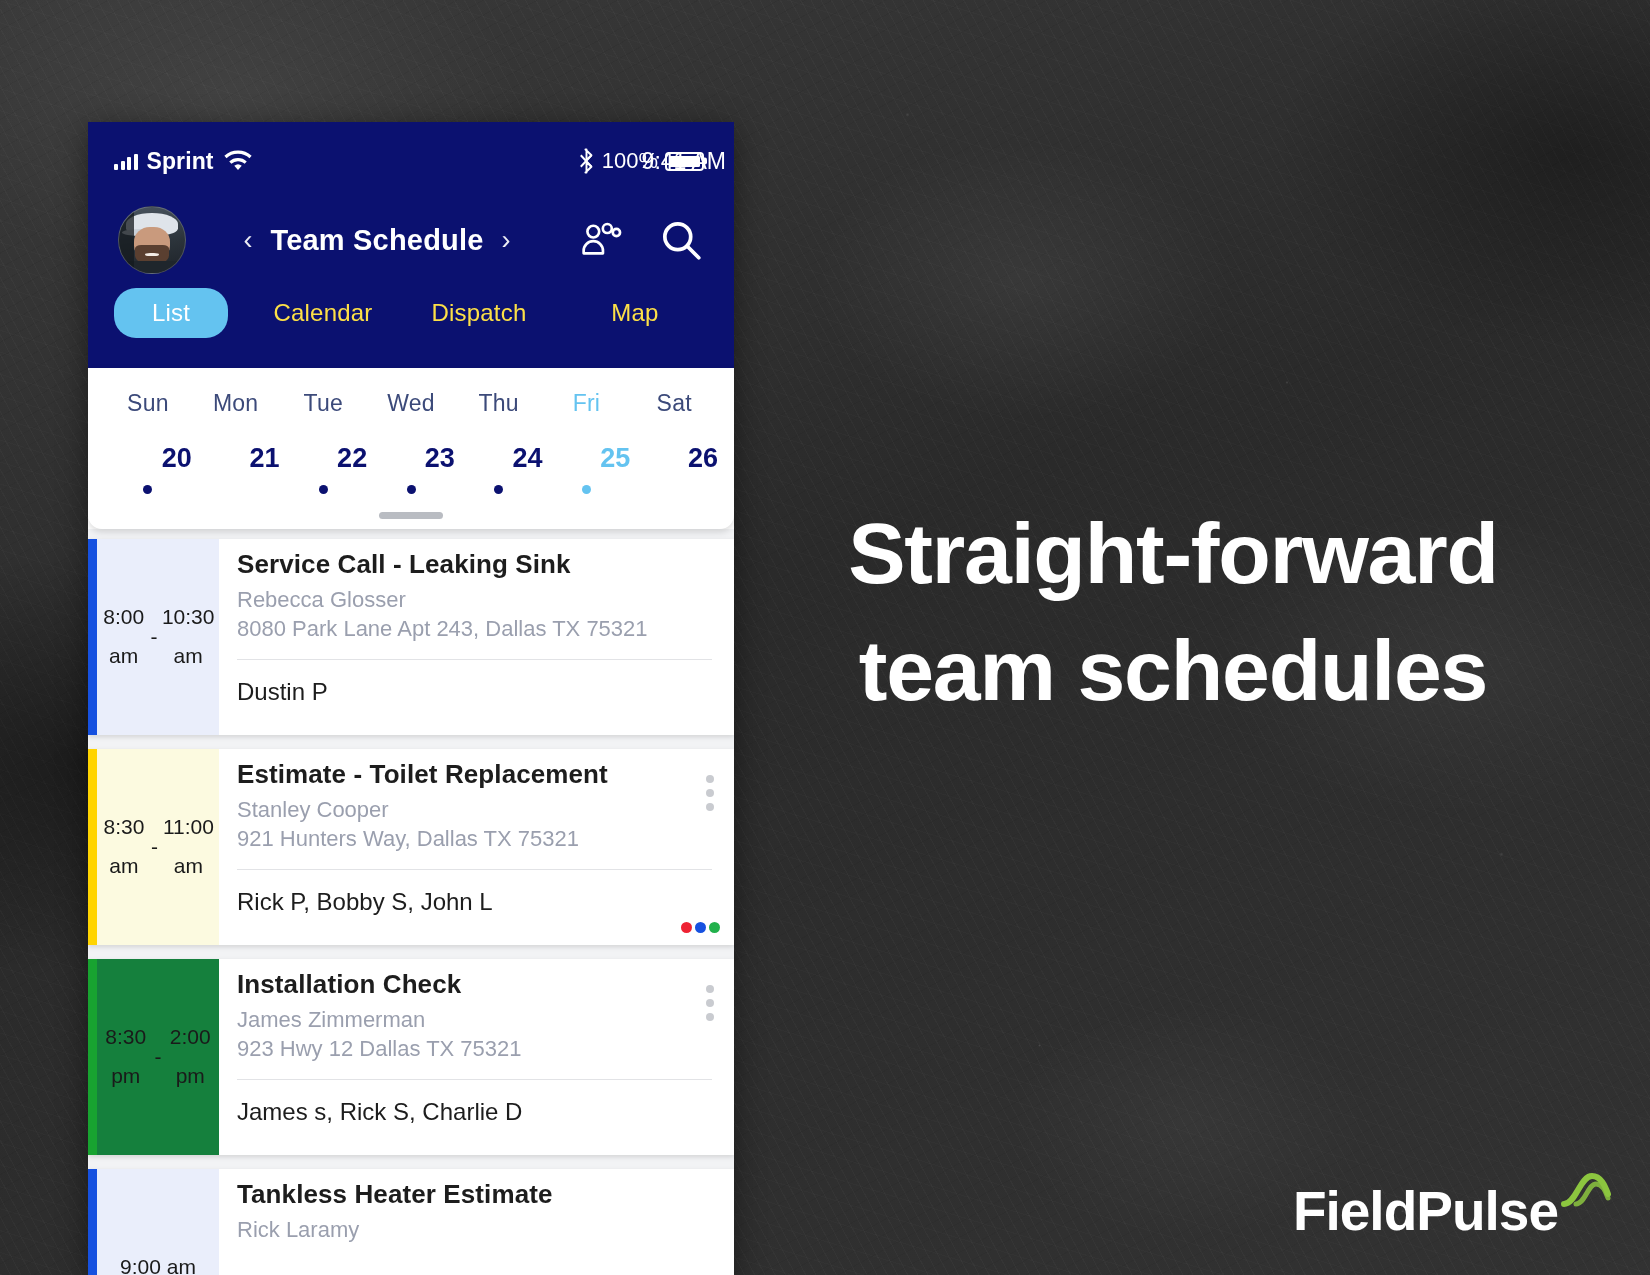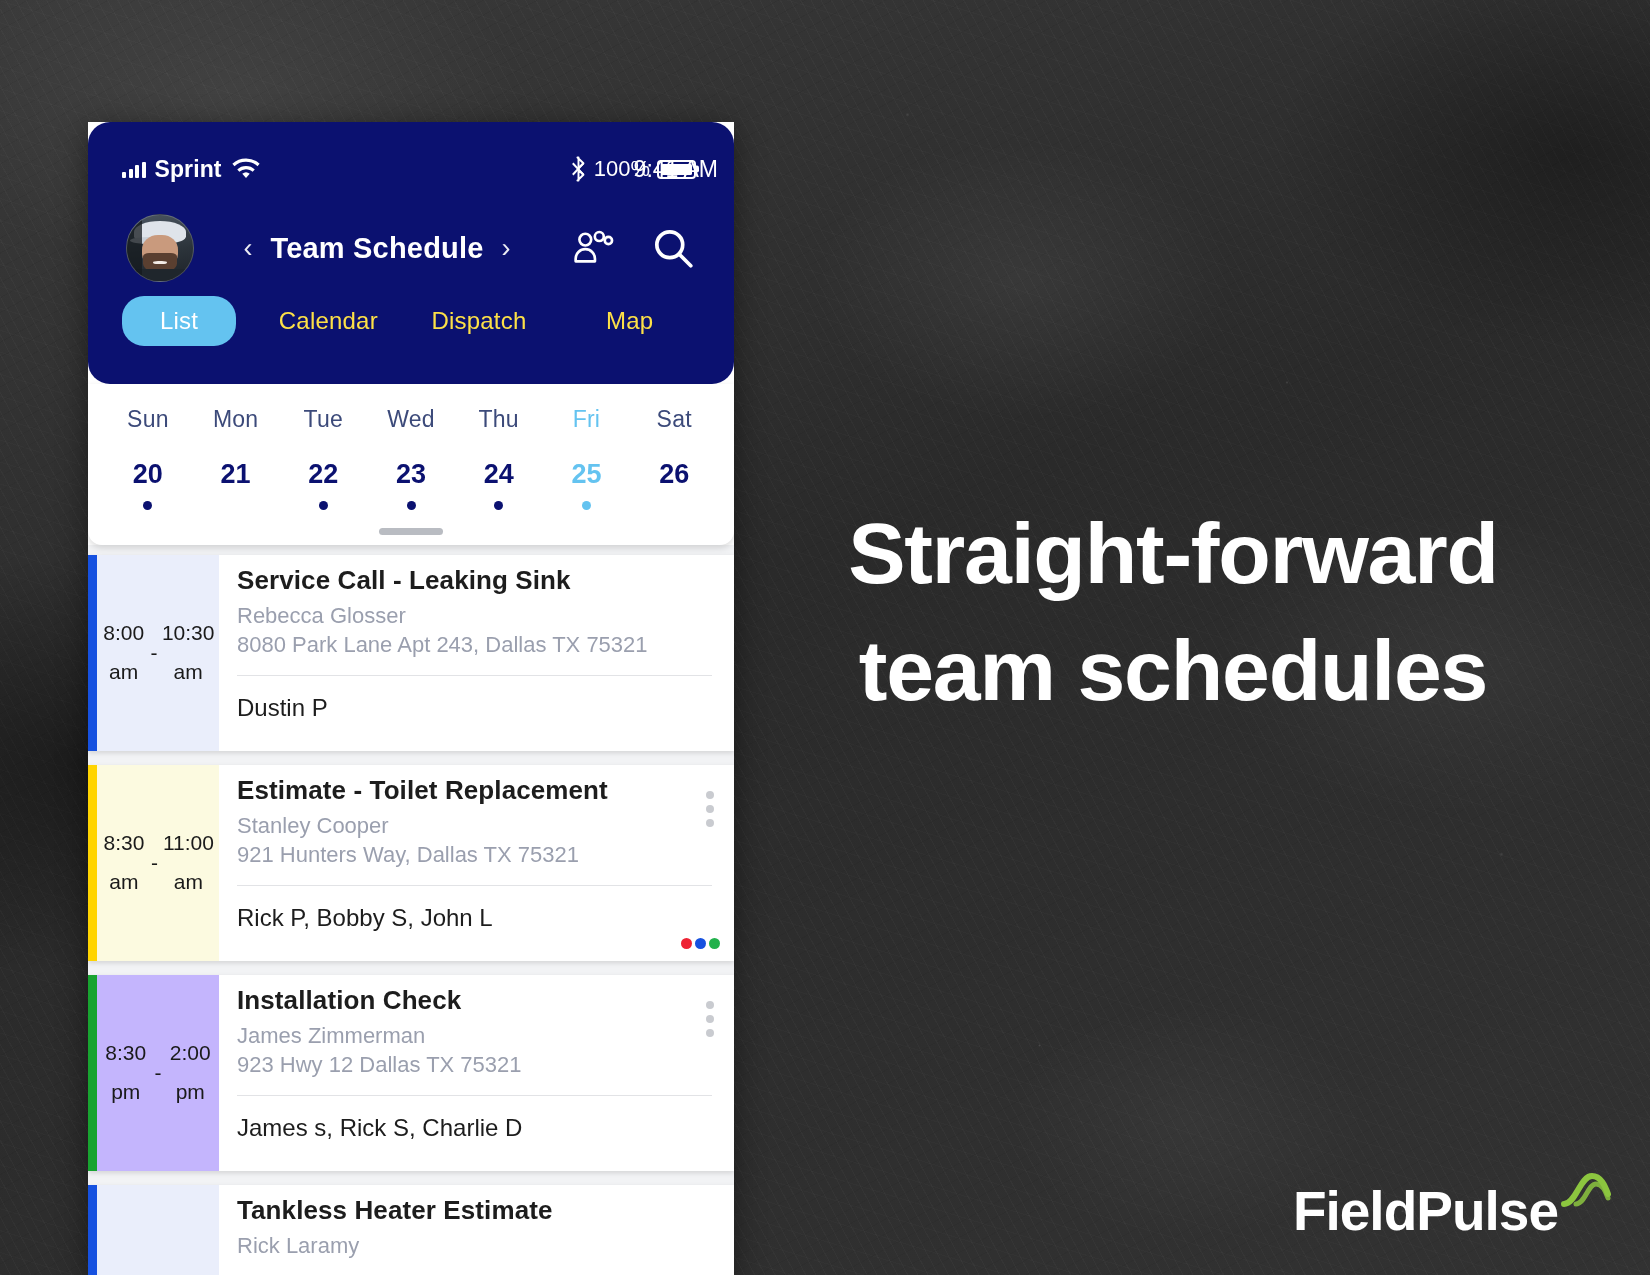--- a/index.html
+++ b/index.html
@@ -61,23 +61,22 @@
     height: 1153px;
     z-index: 2;
     overflow: hidden;
     background: #fff;
     box-shadow: 0 6px 28px rgba(0,0,0,.45);
   }
 
   
   .nav-block {
     background: #0b1170;
-    padding: 16px;
-    position: relative;
-    border-radius: 22px;
+    padding: 8px;
+    position: relative;
   }
 
   .statusbar {
     height: 62px;
     display: flex;
     align-items: center;
     color: #fff;
     padding: 0 22px 0 18px;
     position: relative;
   }
@@ -203,20 +202,21 @@
     font-size: 23px;
     color: #3c4a7a;
     margin-bottom: 26px;
     letter-spacing: .2px;
   }
   .wk-dow.sel { color: #64c3f0; }
   .wk-num {
     font-size: 27px;
     font-weight: bold;
     color: #0b1170;
+    text-align: right;
   }
   .wk-num.sel { color: #64c3f0; }
   .wk-dot {
     width: 9px; height: 9px;
     border-radius: 50%;
     background: #0b1170;
     margin: 11px auto 0 auto;
   }
   .wk-dot.sel { background: #64c3f0; }
   .wk-dot.none { background: transparent; }
@@ -481,21 +481,21 @@
         <div class="dots">
           <i style="background:#ee2233"></i>
           <i style="background:#1651e0"></i>
           <i style="background:#22b14c"></i>
         </div>
       </div>
     </div>
 
     <div class="card">
       <div class="card-bar" style="background:#18a330"></div>
-      <div class="card-time" style="background:#c4b5fd">
+      <div class="card-time" style="background:#15803d">
         <span>8:30 pm</span>
         <span>-</span>
         <span>2:00 pm</span>
       </div>
       <div class="card-body">
         <div class="kebab">
             <i></i>
             <i></i>
             <i></i>
           </div>

